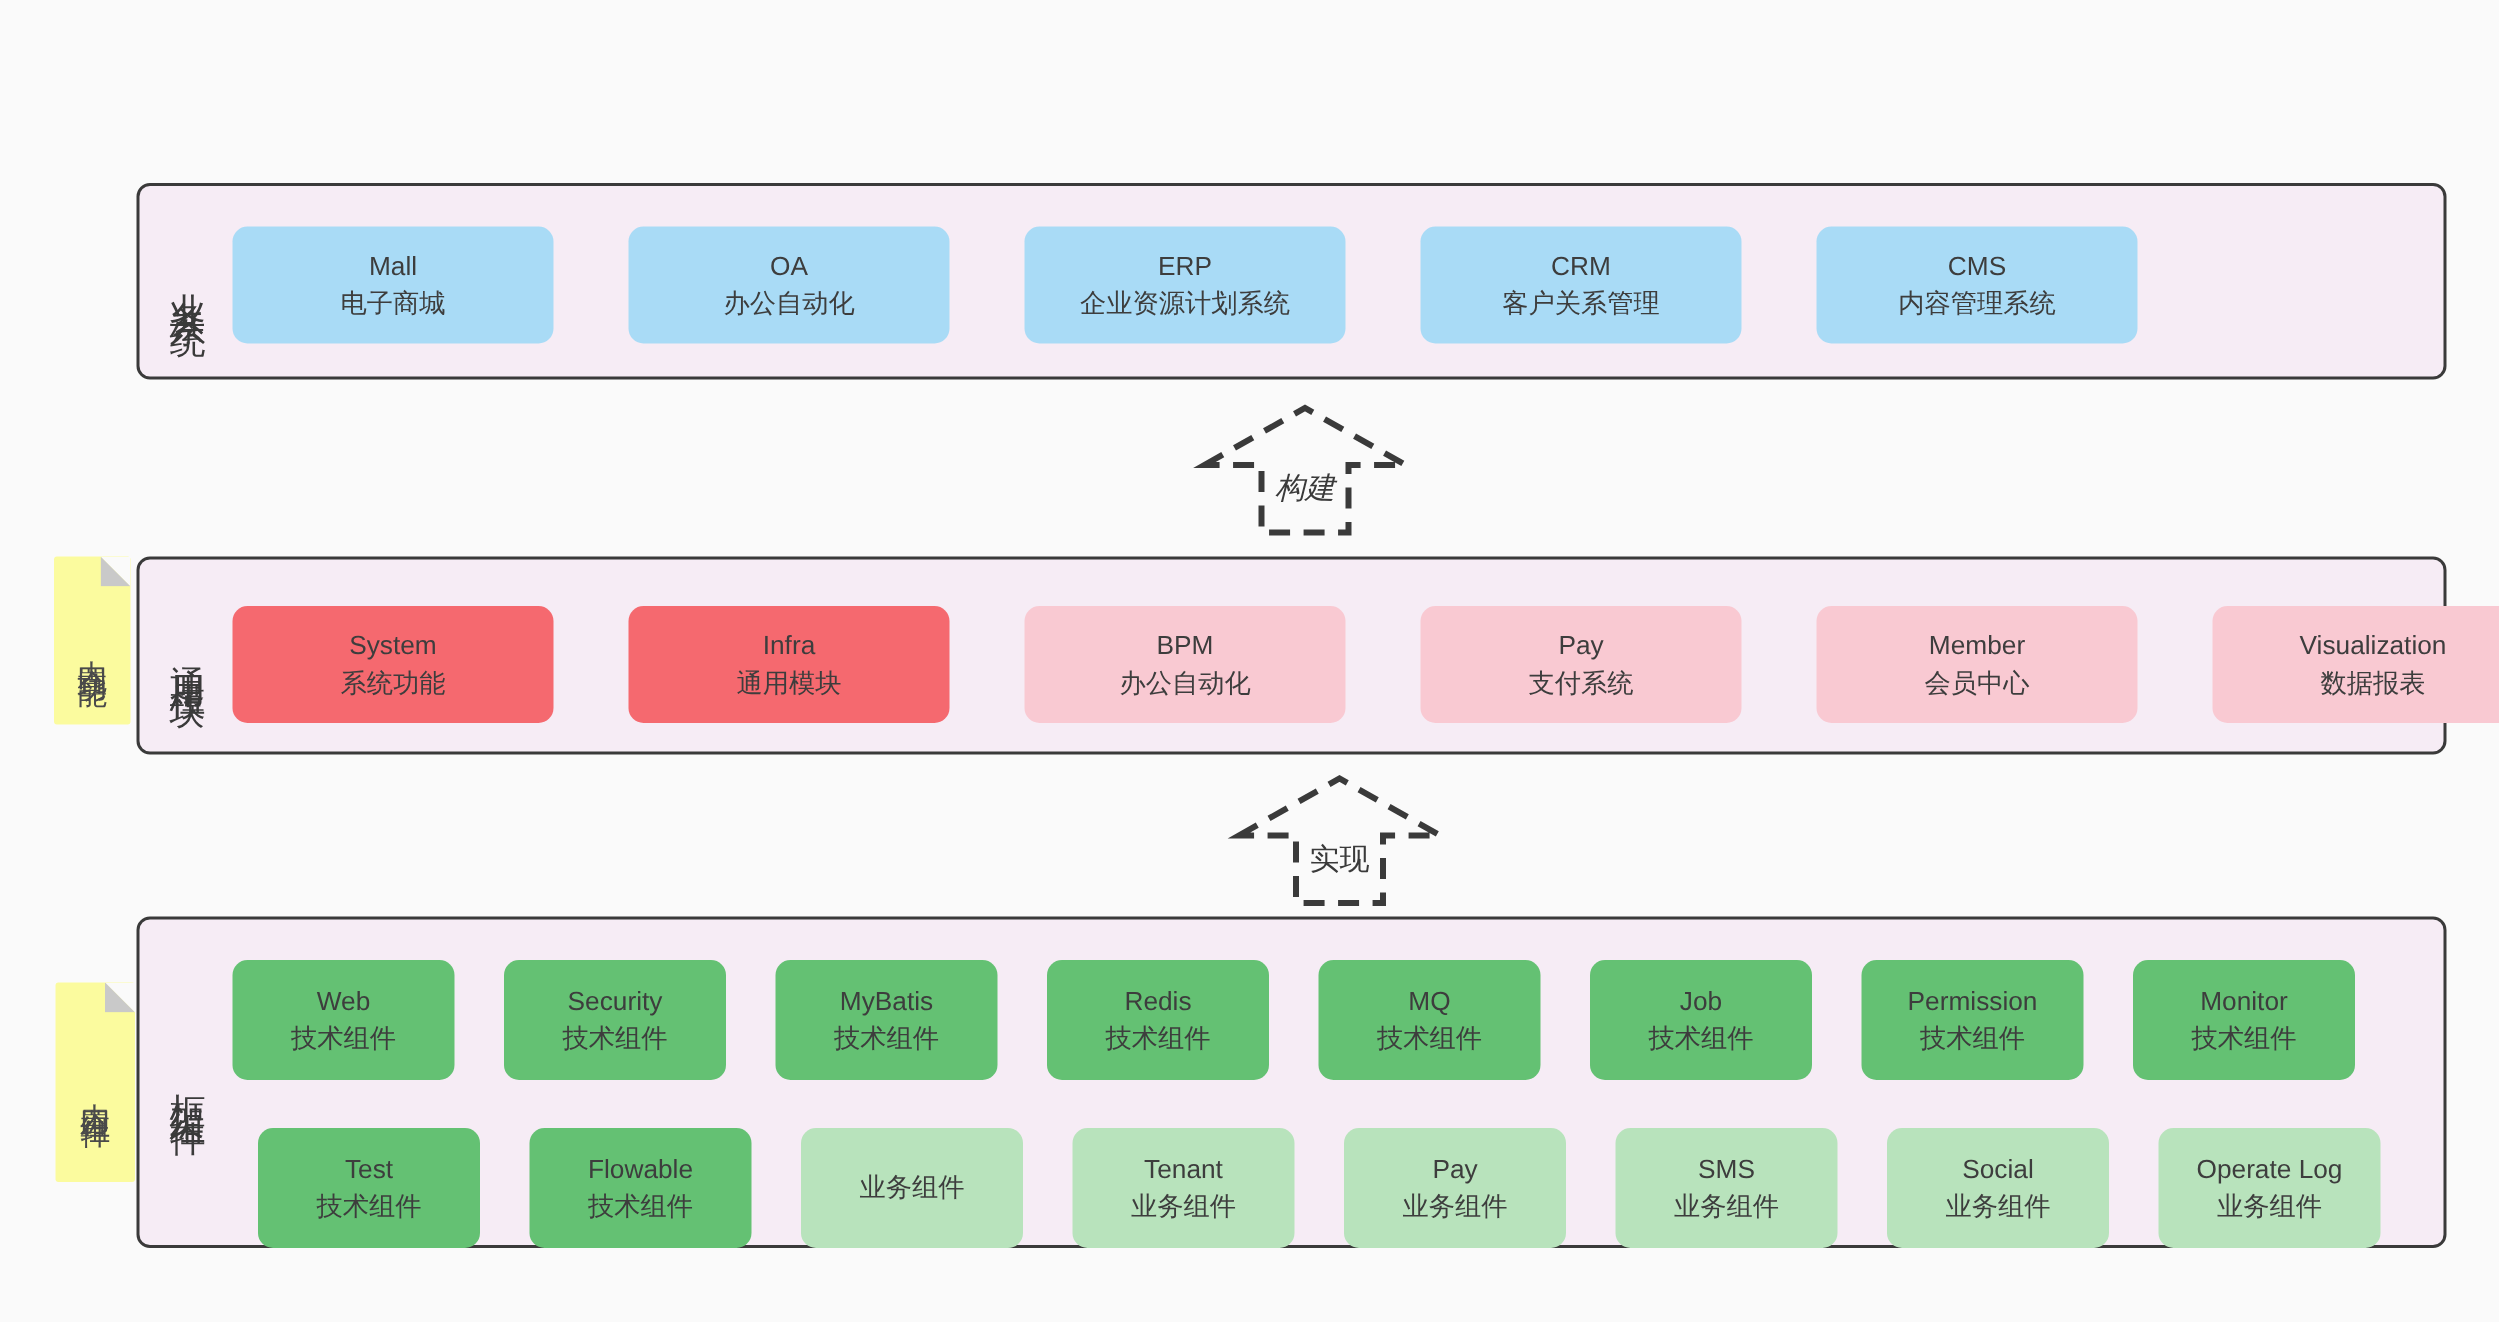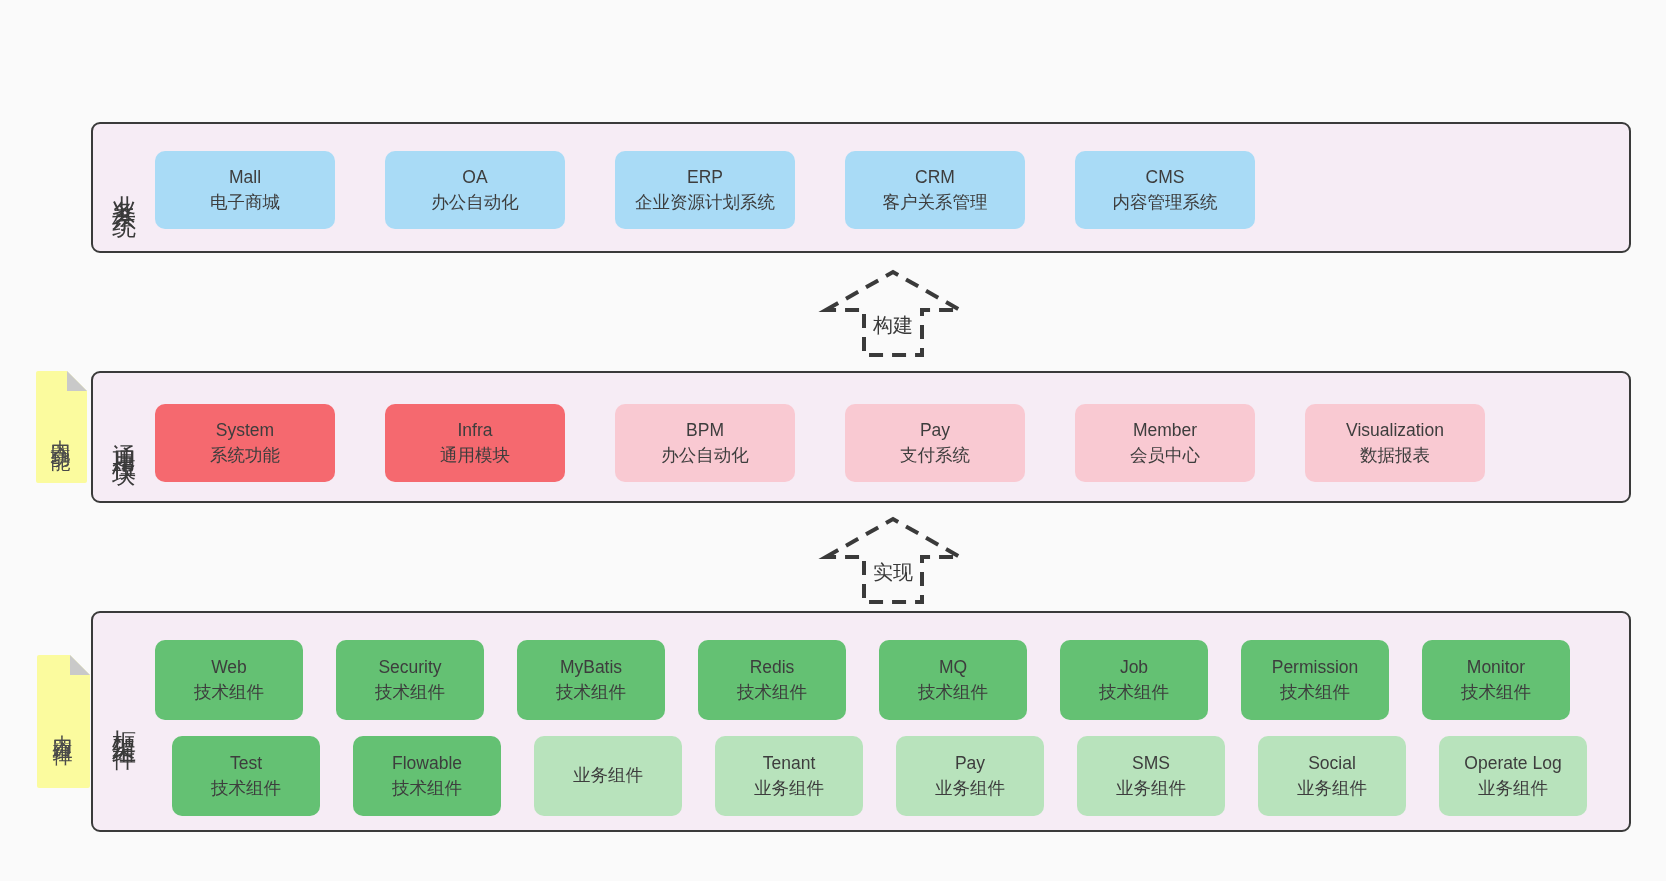--- a/index.html
+++ b/index.html
@@ -31,35 +31,35 @@
     writing-mode:vertical-rl; text-orientation:upright;
     font-size:24px; letter-spacing:6px; color:#3a3a3a; white-space:nowrap;
   }
   .row{
     position:absolute; left:62px; display:flex; gap:50px;
   }
   .band-1 .row{top:27px;}
   .band-2 .row{top:31px;}
   .grid-row{position:absolute; left:62px; display:flex; gap:33px;}
   .grid-row.r1{top:27px;align-items:flex-end;}
-  .grid-row.r2{top:123px;padding-left:17px;}
+  .grid-row.r2{top:139px;padding-left:17px;}
   .box{
     display:flex; flex-direction:column; justify-content:center; align-items:center;
     text-align:center; border-radius:10px; padding:2px 12px;
     font-size:17.5px; line-height:1.45; color:var(--text);
   }
-  .row .box{width:180px; height:78px;}
+  .row .box{width:214px; height:78px;}
   .grid-row .box{width:148px; height:80px;}
   .b-blue{background:var(--blue);}
   .b-red{background:var(--red);}
   .b-pink{background:var(--pink);}
   .b-gdark{background:var(--green_dark);}
   .b-glight{background:var(--green_light);}
   .arrow{position:absolute; width:150px; height:95px;}
-  .arrow-1{left:818px; top:266px;}
+  .arrow-1{left:795px; top:266px;font-style:italic;}
   .arrow-2{left:818px; top:513px;}
   .arrow svg{position:absolute; inset:0; overflow:visible;}
   .arrow-label{
     position:absolute; left:50%; top:46px; transform:translateX(-50%);
     font-size:20px; color:#3a3a3a; white-space:nowrap;
   }
   .sticky{
     position:absolute; background:var(--sticky_yellow); border-radius:2px;
     display:flex; align-items:center; justify-content:center;
   }

